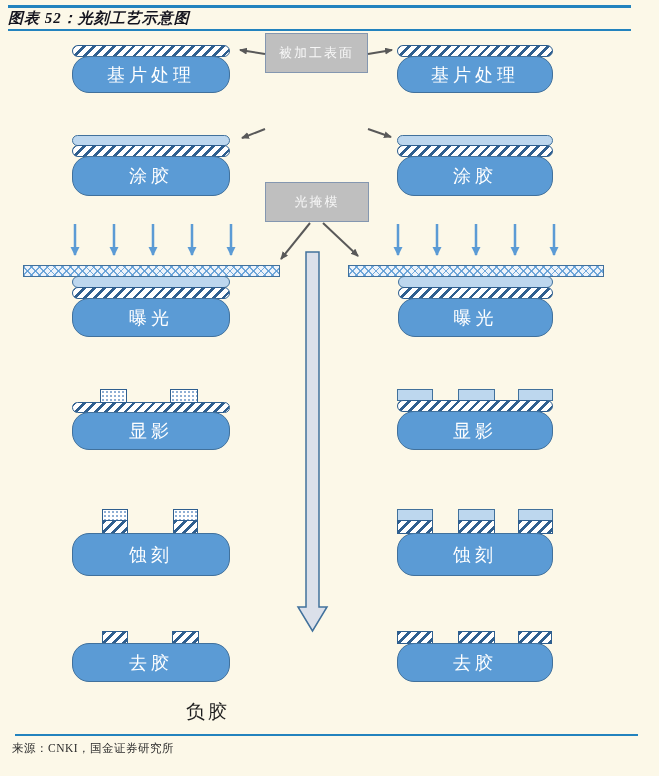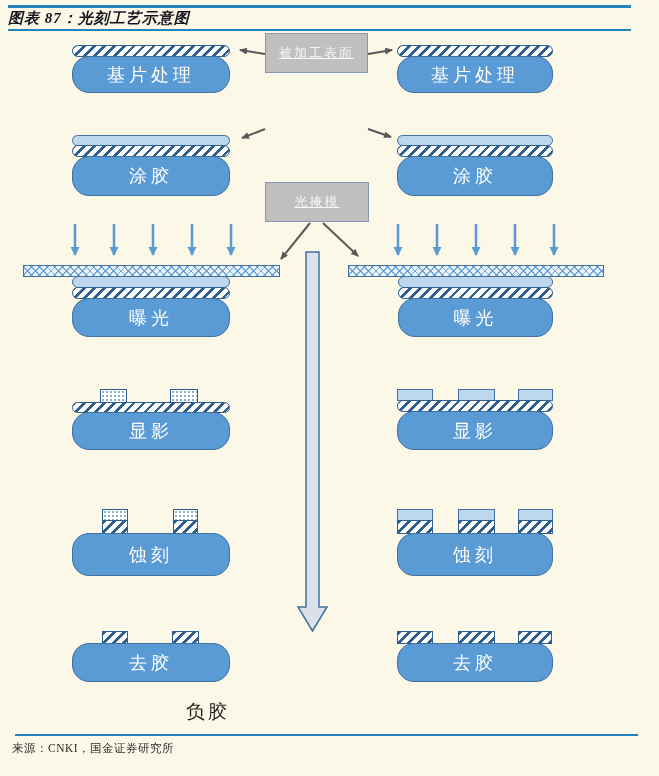--- a/index.html
+++ b/index.html
@@ -43,35 +43,35 @@
     position:absolute; height:12px;
     background-color:#EDF3FA;
     background-image:
       repeating-linear-gradient(45deg,rgba(91,155,213,0.85) 0,rgba(91,155,213,0.85) 1.3px,rgba(0,0,0,0) 1.3px,rgba(0,0,0,0) 5.5px),
       repeating-linear-gradient(135deg,rgba(91,155,213,0.85) 0,rgba(91,155,213,0.85) 1.3px,rgba(0,0,0,0) 1.3px,rgba(0,0,0,0) 5.5px);
     border:1px solid #41719C;
   }
   .gray-box {
     position:absolute; background:#BFBFBF; border:1px solid #8497B0;
     display:flex; align-items:center; justify-content:center;
-    color:#F7F7F7; font-size:13px; letter-spacing:2px;text-decoration:underline;
+    color:#F7F7F7; font-size:13px; letter-spacing:2px;
   }
   .col-label {
     position:absolute; text-align:right; font-size:19px; color:#1E1E1E;
     letter-spacing:3px;
   }
   #overlay { position:absolute; left:0; top:0; pointer-events:none; }
 </style>
 </head>
 <body>
 
 <div id="canvas">
 
   <div class="hline" style="left:8px;top:5px;width:623px;height:3px"></div>
-  <div class="fig-title">图表 87：光刻工艺示意图</div>
+  <div class="fig-title">图表 52：光刻工艺示意图</div>
   <div class="hline" style="left:8px;top:29px;width:623px;height:2px"></div>
 
   <div class="block" style="left:72px;top:45px;width:158px;height:48px">
     <div class="layer hatch" style="top:0;height:12px"></div>
     <div class="layer body-blue" style="top:11px;height:37px">
       <span>基片处理</span>
     </div>
   </div>
 
   <div class="block" style="left:72px;top:135px;width:158px;height:61px">

